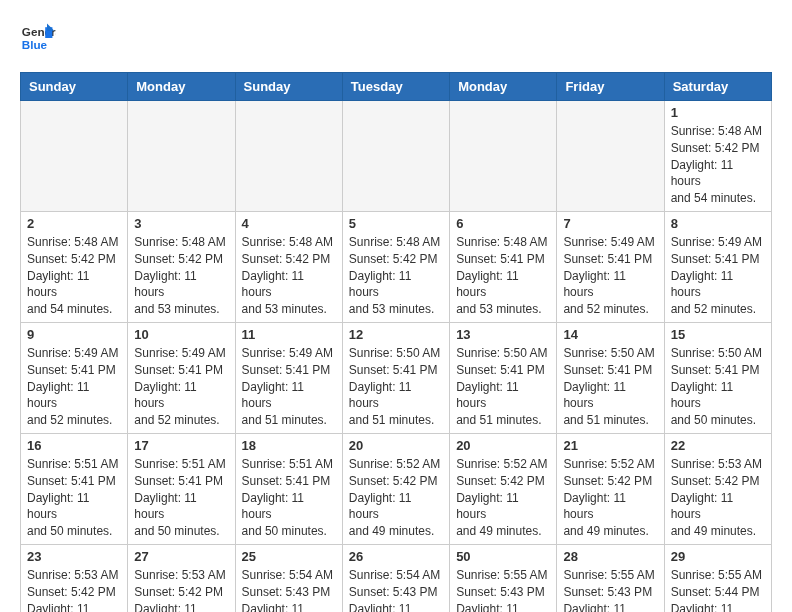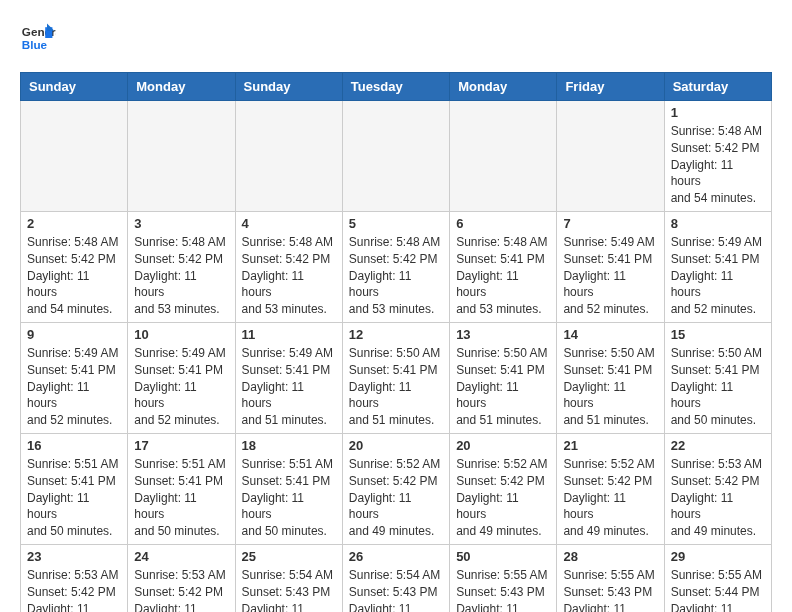--- a/index.html
+++ b/index.html
@@ -275,21 +275,21 @@
       </tr>
       <tr class="week-row">
         <td>
           <div class="day-number">23</div>
           <div class="day-info" style="white-space: pre-line;">Sunrise: 5:53 AM
 Sunset: 5:42 PM
 Daylight: 11 hours
 and 49 minutes.</div>
         </td>
         <td>
-          <div class="day-number">24</div>
+          <div class="day-number">27</div>
           <div class="day-info" style="white-space: pre-line;">Sunrise: 5:53 AM
 Sunset: 5:42 PM
 Daylight: 11 hours
 and 48 minutes.</div>
         </td>
         <td>
           <div class="day-number">25</div>
           <div class="day-info" style="white-space: pre-line;">Sunrise: 5:54 AM
 Sunset: 5:43 PM
 Daylight: 11 hours

